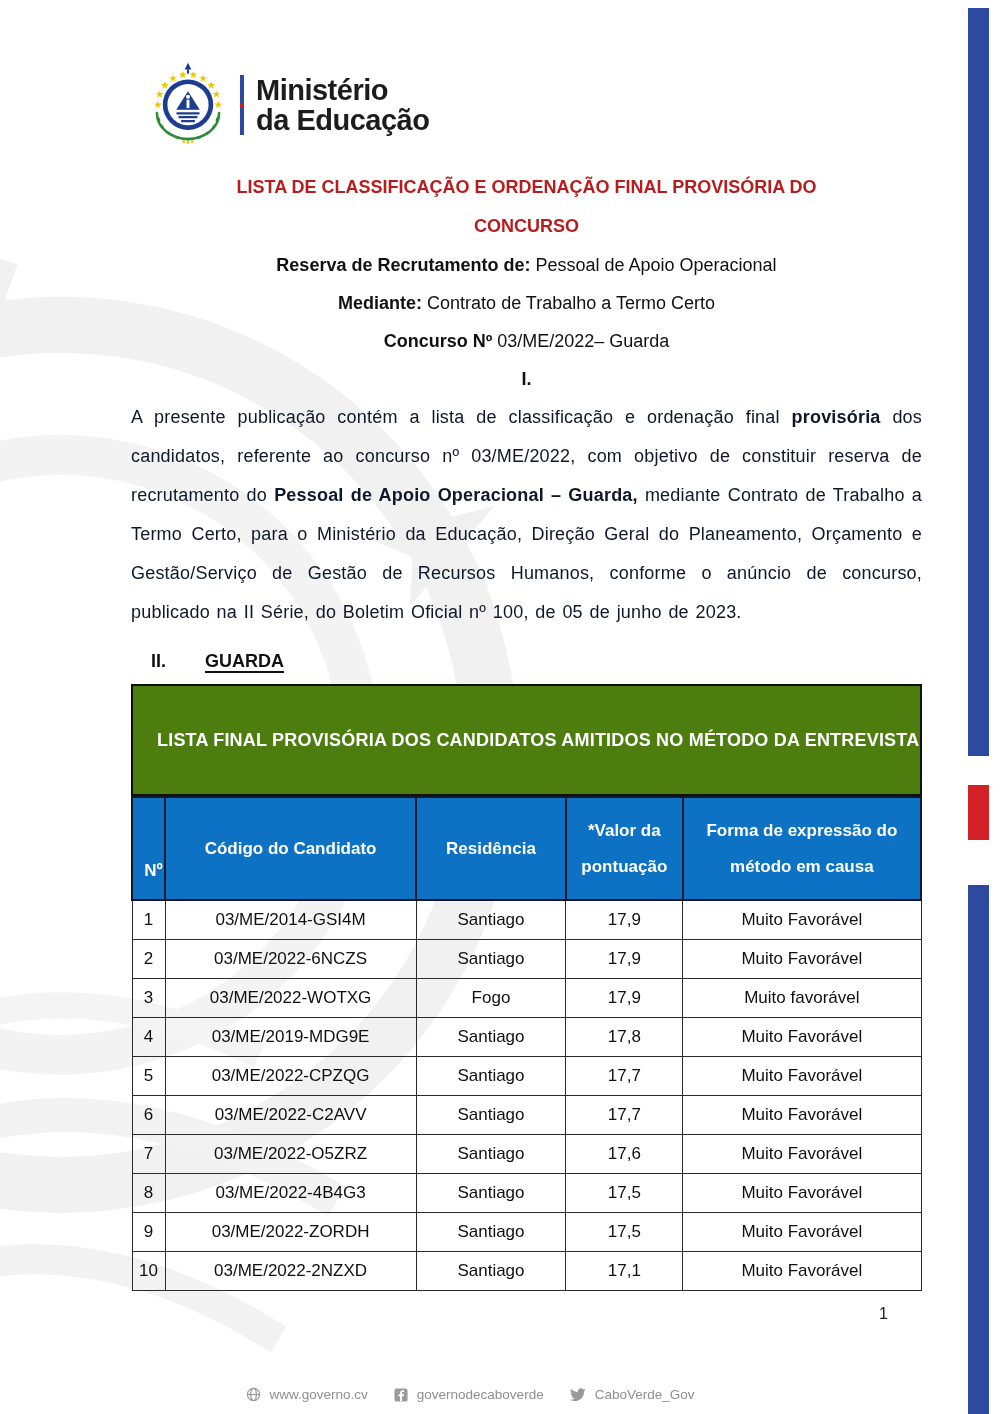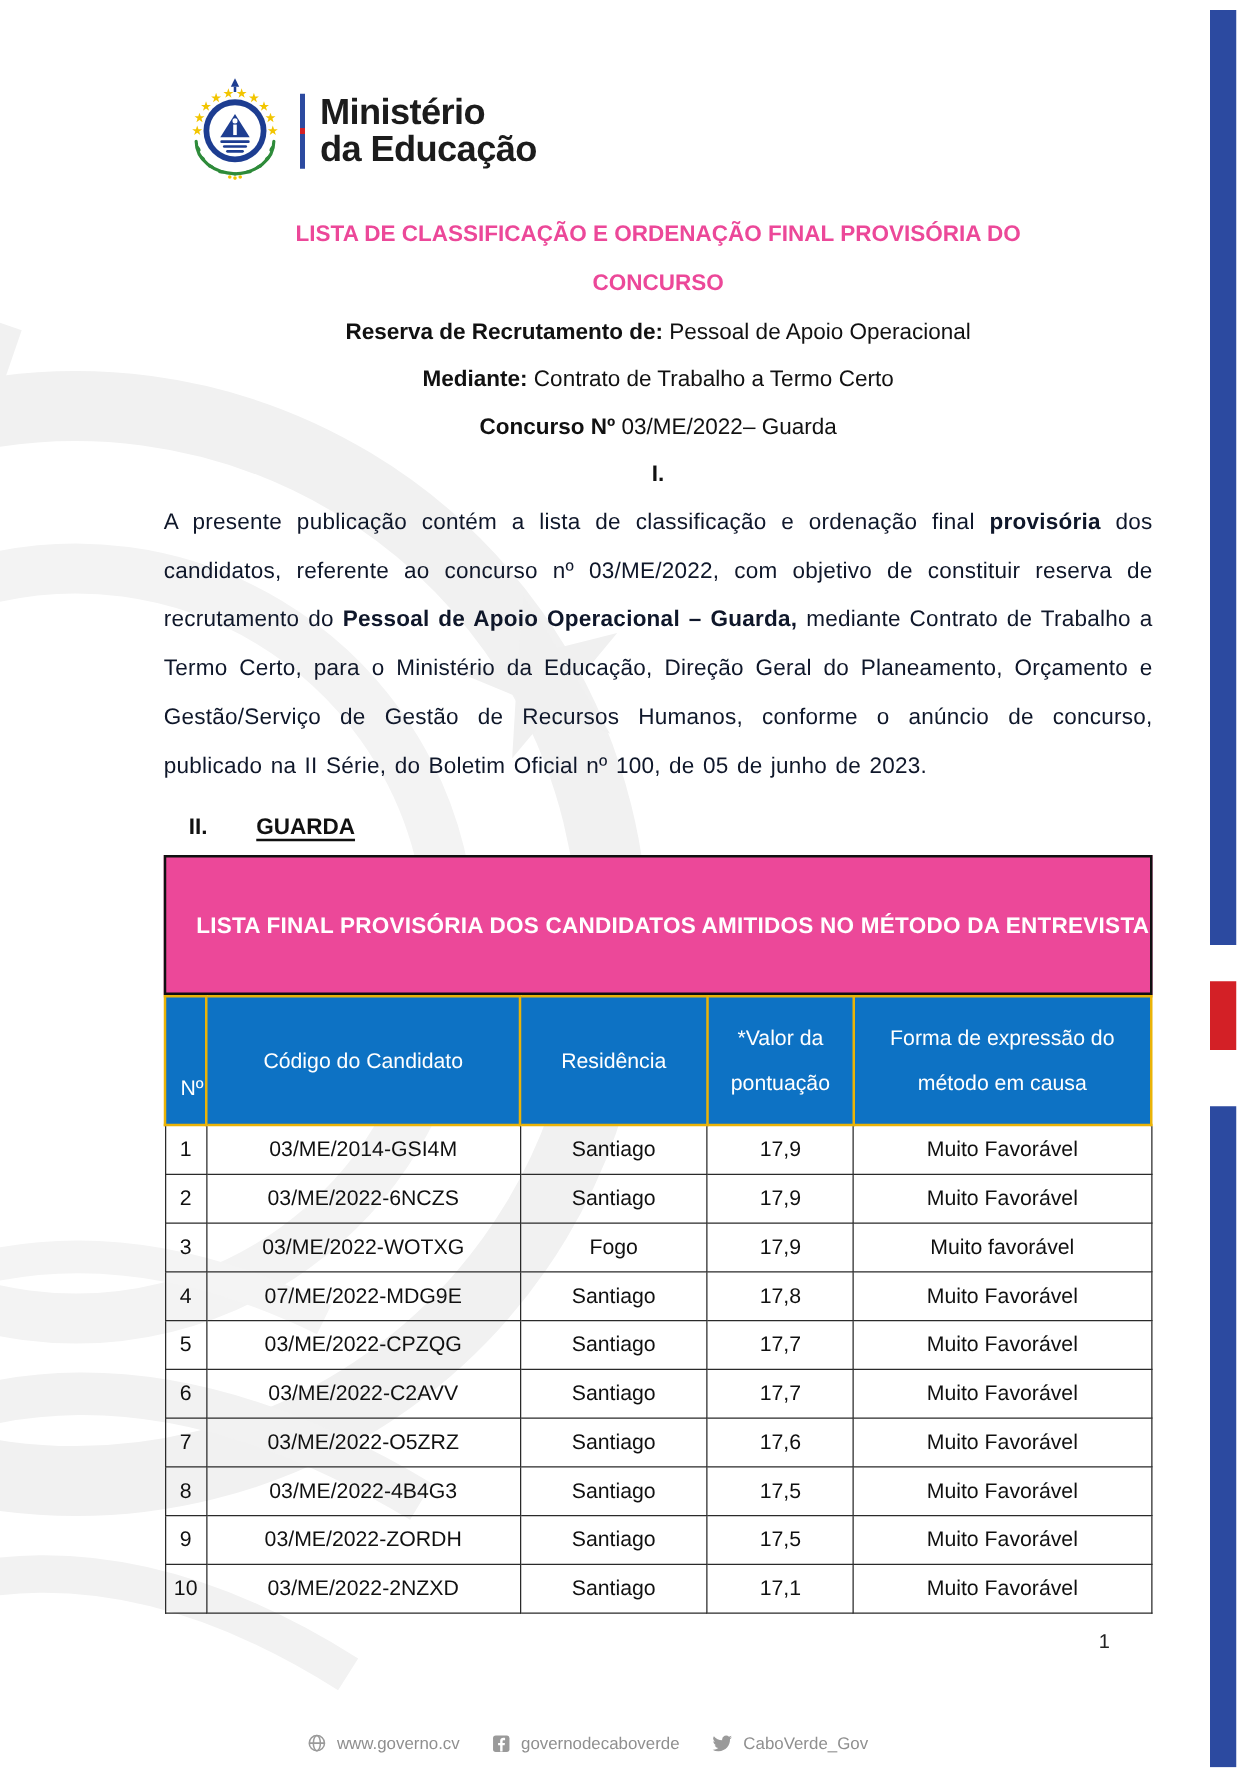--- a/index.html
+++ b/index.html
@@ -15,37 +15,37 @@
   .bar-red{position:absolute;left:968px;top:785px;width:21px;height:55px;background:#d32026;}
   .bar-bottom{top:885px;height:529px;}
   
   .logo-row{position:absolute;left:146px;top:60px;display:flex;align-items:center;}
   .logo-emblem{width:84px;height:86px;}
   .logo-sep{width:4px;height:60px;margin:4px 12px 0 10px;
     background:linear-gradient(to bottom,#2c4aa0 0 46%,#d32026 46% 54%,#2c4aa0 54% 100%);}
   .logo-text{font-size:29px;font-weight:700;color:#1c1c1c;line-height:30px;letter-spacing:-0.5px;margin-top:4px;}
   
   .content{position:absolute;left:131px;top:0;width:791px;}
-  .title{margin:168px 0 0;text-align:center;font-size:18px;font-weight:700;line-height:39px;color:#ec4899;}
+  .title{margin:168px 0 0;text-align:center;font-size:18px;font-weight:700;line-height:39px;color:#b91c1c;}
   .subline{text-align:center;font-size:18px;line-height:38px;margin:0;}
   .subline .lbl{font-weight:700;}
   .sec-heading{display:flex;font-weight:700;font-size:18px;line-height:38px;margin:0;}
   .sec1{justify-content:center;gap:30px;}
   .sec2{padding-left:20px;gap:39px;margin-top:10px;}
   .u{text-decoration:underline;text-decoration-thickness:2px;text-underline-offset:4px;}
   .intro{margin:0;text-align:justify;font-size:18px;line-height:39px;letter-spacing:0.2px;word-spacing:1.5px;color:#0f172a;}
   .intro .b{font-weight:700;}
   
-  .banner{margin-top:4px;height:112px;background:#ec4899;border:2px solid #101010;
+  .banner{margin-top:4px;height:112px;background:#4d7c0f;border:2px solid #101010;
     display:flex;align-items:center;padding-left:24px;box-sizing:border-box;
     color:#fff;font-weight:700;font-size:18px;letter-spacing:0.2px;}
   table.results{width:100%;border-collapse:collapse;table-layout:fixed;margin-top:0;}
   table.results th{
-    background:#0d72c4;color:#fff;font-weight:400;font-size:17px;line-height:2.1;
-    border:2px solid #eab308;padding:2px 6px;height:91px;vertical-align:middle;text-align:center;}
+    background:#0d72c4;color:#fff;font-weight:700;font-size:17px;line-height:2.1;
+    border:2px solid #0f172a;padding:2px 6px;height:91px;vertical-align:middle;text-align:center;}
   table.results th.no-col{vertical-align:bottom;text-align:center;padding:0 0 10px 10px;}
   table.results td{
     border:1px solid #2a2a2a;height:38px;text-align:center;font-size:17px;color:#101010;
     background:rgba(255,255,255,0);padding:0 4px;overflow:hidden;white-space:nowrap;}
   col.c-no{width:4.2%;}col.c-code{width:31.8%;}col.c-res{width:19%;}col.c-val{width:14.8%;}col.c-forma{width:30.2%;}
   .page-number{text-align:right;padding-right:34px;margin-top:14px;font-size:16px;color:#222;}
   
   .footer{position:absolute;bottom:12px;left:0;width:940px;display:flex;justify-content:center;
     gap:9px;color:#8f8f8f;font-size:13.5px;}
   .footer .icon{display:inline-flex;align-items:center;}
@@ -195,21 +195,21 @@
           </tr>
           <tr>
             <td>3</td>
             <td>03/ME/2022-WOTXG</td>
             <td>Fogo</td>
             <td>17,9</td>
             <td>Muito favorável</td>
           </tr>
           <tr>
             <td>4</td>
-            <td>07/ME/2022-MDG9E</td>
+            <td>03/ME/2019-MDG9E</td>
             <td>Santiago</td>
             <td>17,8</td>
             <td>Muito Favorável</td>
           </tr>
           <tr>
             <td>5</td>
             <td>03/ME/2022-CPZQG</td>
             <td>Santiago</td>
             <td>17,7</td>
             <td>Muito Favorável</td>

